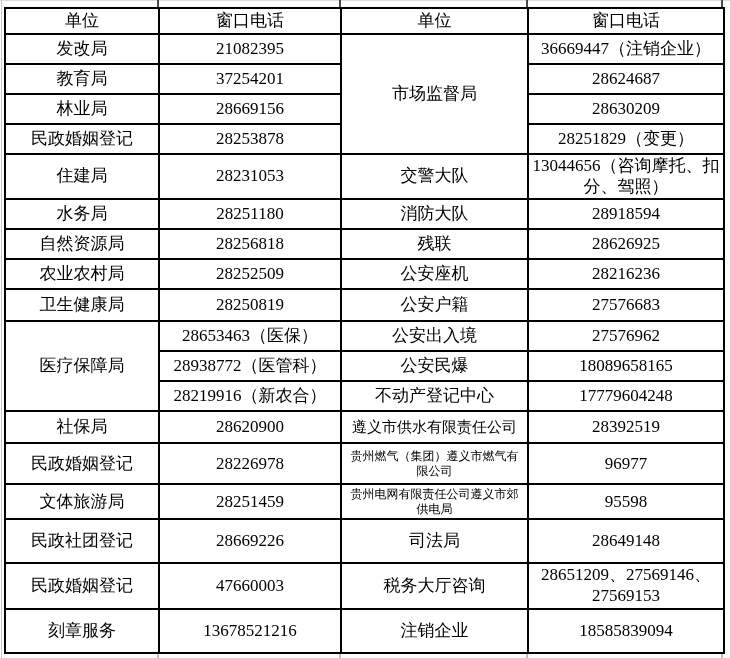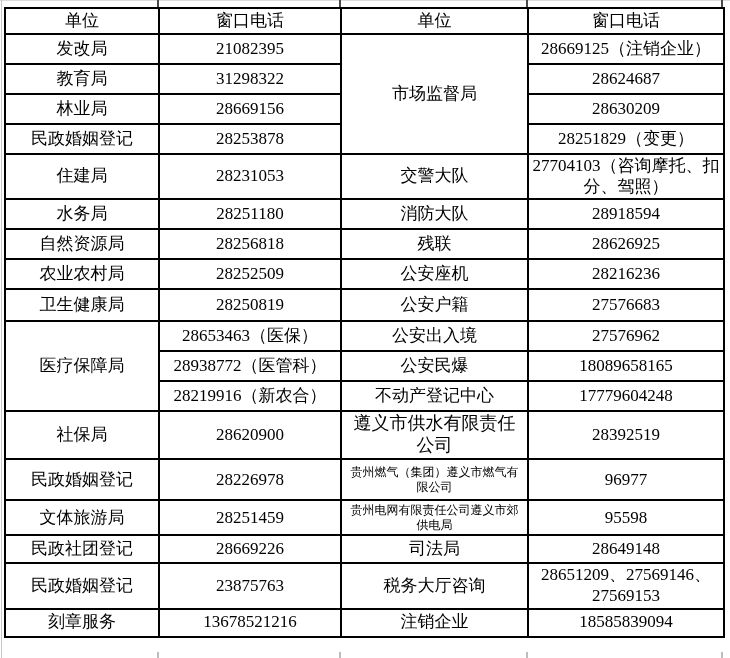--- a/index.html
+++ b/index.html
@@ -24,23 +24,23 @@
     border:2px solid #000;text-align:center;vertical-align:middle;
     font-size:17px;font-weight:normal;line-height:1.22;padding:1px 3px;
     overflow:hidden;
   }
   tr.hH{height:26px}
   tr.hN{height:30px}
   tr.h42{height:42px}
   tr.h32{height:32px}
   tr.h41{height:41px}
   tr.h35{height:35px}
-  tr.h28{height:28px}
+  tr.h28{height:44px}
   tr.h43{height:43px}
-  td.fz15{font-size:18px}
+  td.fz15{font-size:15px}
   td.fz16{font-size:12px}
 </style>
 </head>
 <body>
 
 <div class="stage">
 
   <div class="edge-top"></div>
   <div class="edge-left"></div>
   <div class="vseg top vx1"></div>
@@ -65,42 +65,42 @@
         <th>窗口电话</th>
         <th>单位</th>
         <th>窗口电话</th>
       </tr>
     </thead>
     <tbody>
       <tr class="hN">
         <td>发改局</td>
         <td>21082395</td>
         <td rowspan="4">市场监督局</td>
-        <td>28669125（注销企业）</td>
+        <td>36669447（注销企业）</td>
       </tr>
       <tr class="hN">
         <td>教育局</td>
-        <td>31298322</td>
+        <td>37254201</td>
         <td>28624687</td>
       </tr>
       <tr class="hN">
         <td>林业局</td>
         <td>28669156</td>
         <td>28630209</td>
       </tr>
       <tr class="hN">
         <td>民政婚姻登记</td>
         <td>28253878</td>
         <td>28251829（变更）</td>
       </tr>
       <tr class="h42">
         <td>住建局</td>
         <td>28231053</td>
         <td>交警大队</td>
-        <td>27704103（咨询摩托、扣分、驾照）</td>
+        <td>13044656（咨询摩托、扣分、驾照）</td>
       </tr>
       <tr class="hN">
         <td>水务局</td>
         <td>28251180</td>
         <td>消防大队</td>
         <td>28918594</td>
       </tr>
       <tr class="hN">
         <td>自然资源局</td>
         <td>28256818</td>
@@ -154,21 +154,21 @@
         <td>95598</td>
       </tr>
       <tr class="h28">
         <td>民政社团登记</td>
         <td>28669226</td>
         <td>司法局</td>
         <td>28649148</td>
       </tr>
       <tr class="h43">
         <td>民政婚姻登记</td>
-        <td>23875763</td>
+        <td>47660003</td>
         <td>税务大厅咨询</td>
         <td>28651209、27569146、27569153</td>
       </tr>
       <tr class="h28">
         <td>刻章服务</td>
         <td>13678521216</td>
         <td>注销企业</td>
         <td>18585839094</td>
       </tr>
     </tbody>

